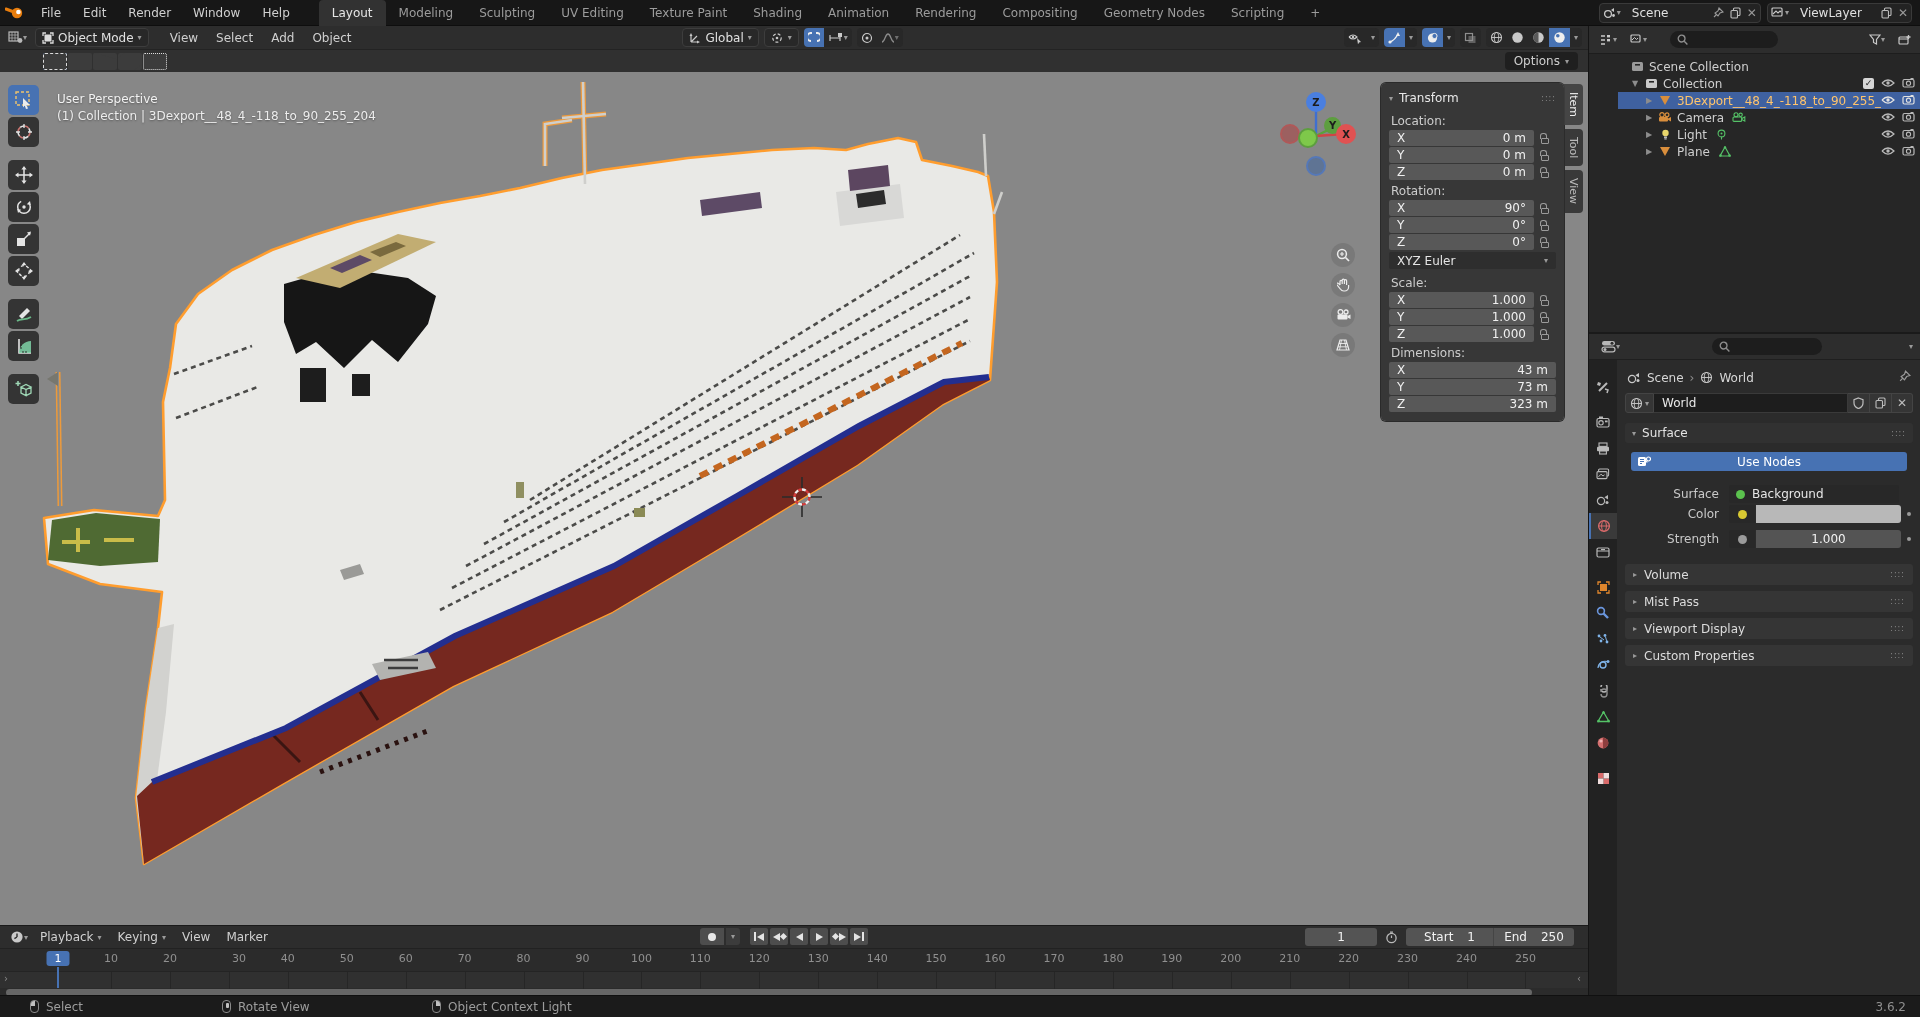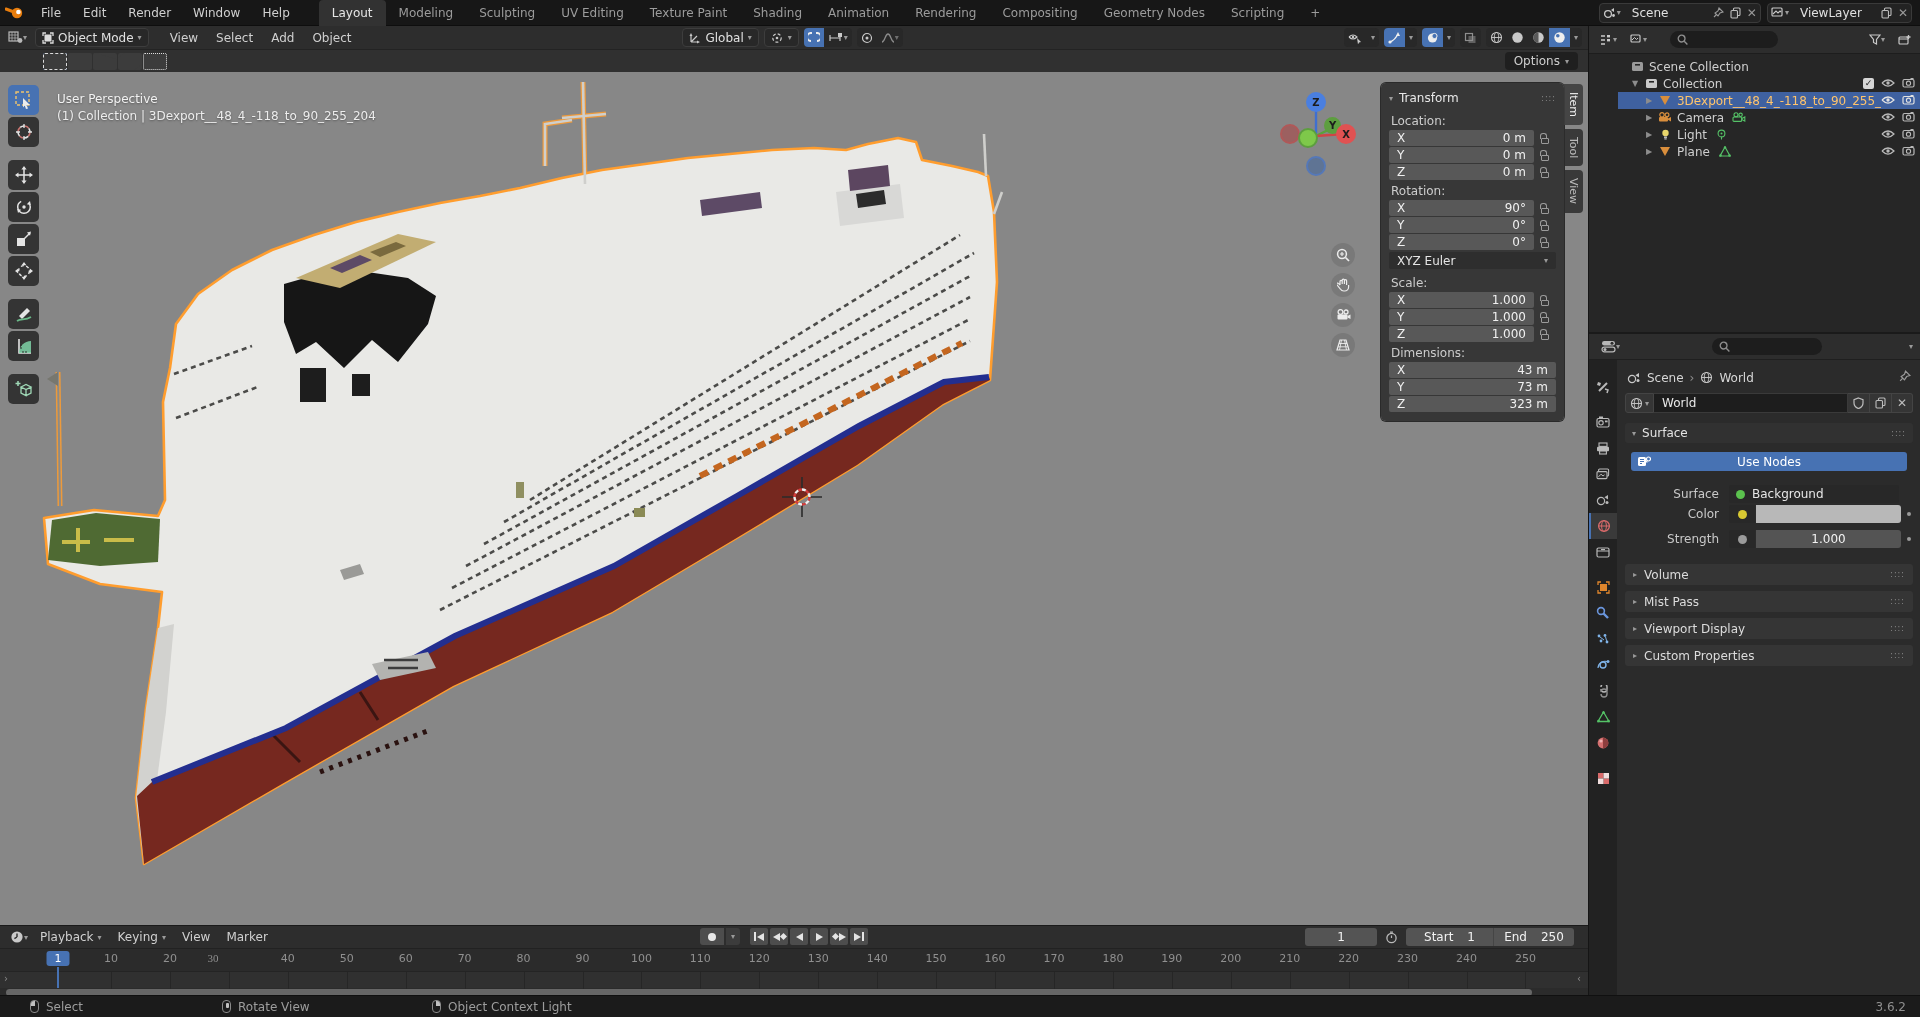--- a/index.html
+++ b/index.html
@@ -1207,21 +1207,21 @@
               <span>End</span>
               <span>250</span>
             </div>
         </div>
       </div>
     </div>
     <div class="ruler" id="ruler">
       <div class="curframe">1</div>
     <span class="tick" style="left: 111.04px;">10</span>
         <span class="tick" style="left: 169.973px;">20</span>
-        <span class="tick" style="left: 213px; font-family: Liberation Serif, serif;">30</span>
+        <span class="tick" style="left: 239px;">30</span>
         <span class="tick" style="left: 287.839px;">40</span>
         <span class="tick" style="left: 346.772px;">50</span>
         <span class="tick" style="left: 405.705px;">60</span>
         <span class="tick" style="left: 464.638px;">70</span>
         <span class="tick" style="left: 523.571px;">80</span>
         <span class="tick" style="left: 582.504px;">90</span>
         <span class="tick" style="left: 641.437px;">100</span>
         <span class="tick" style="left: 700.37px;">110</span>
         <span class="tick" style="left: 759.303px;">120</span>
         <span class="tick" style="left: 818.236px;">130</span>

